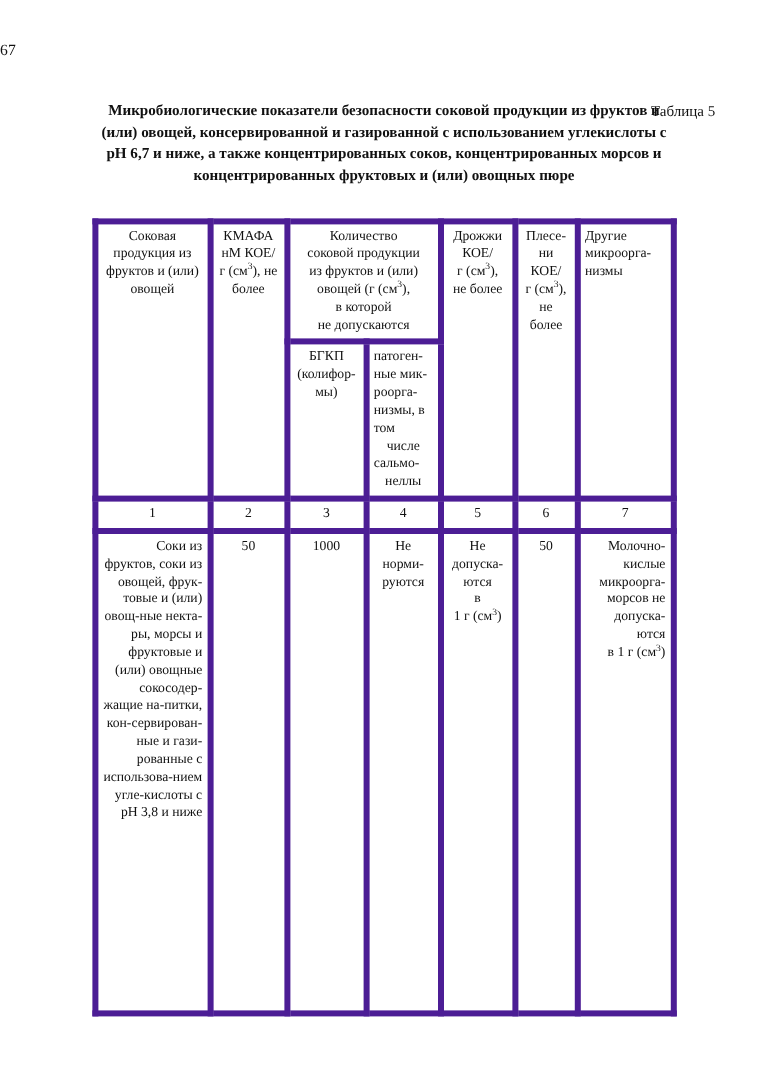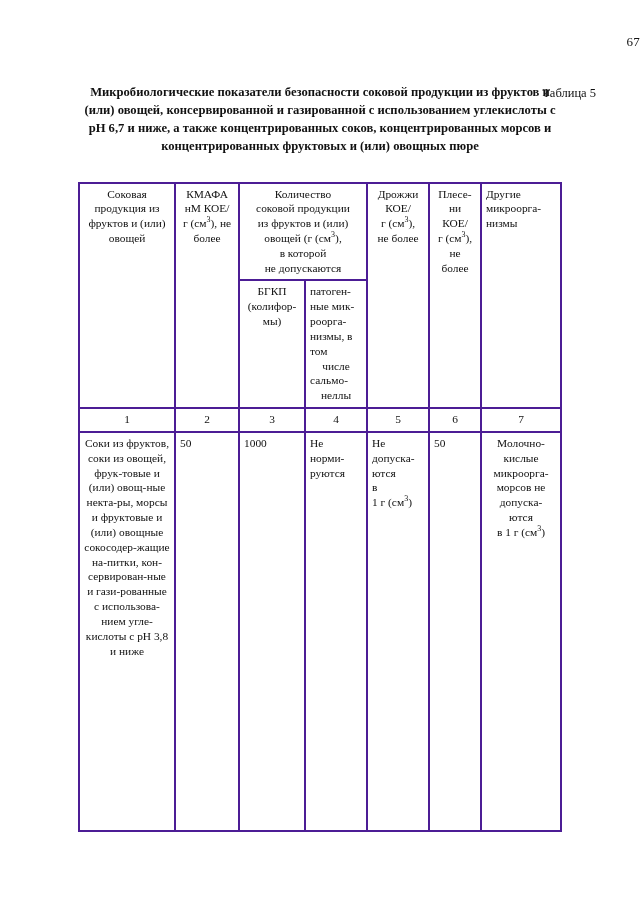--- a/index.html
+++ b/index.html
@@ -16,21 +16,21 @@
     overflow: hidden;
   }
   .page {
     position: relative;
     width: 640px;
     height: 900px;
     box-sizing: border-box;
     padding: 0;
   }
   .page-number {
-    text-align: right;
+    text-align: left;
     font-size: 13px;
     margin-top: 34px;
     letter-spacing: 0.2px;
   }
   .table-caption {
     position: absolute;
     right: 44px;
     top: 52px;
     font-size: 12.5px;
   }
@@ -41,41 +41,42 @@
     font-size: 12.6px;
     line-height: 1.42;
   }
   table.main {
     border-collapse: collapse;
     margin: 26px auto 0 auto;
     width: 460px;
     table-layout: fixed;
   }
   table.main td {
-    border: 2px solid #4c1d95;
+    border: 5px solid #4c1d95;
     vertical-align: top;
     font-size: 11.4px;
     line-height: 1.3;
     padding: 3px 4px 4px 4px;
   }
   td.hdr {
     text-align: center;
   }
   td.hdr-left {
     text-align: left;
   }
   td.numrow {
     text-align: center;
     padding: 1px 2px 2px 2px;
     font-size: 11.4px;
   }
   td.body-cell {
-    text-align: center;
+    text-align: right;
   }
   td.body-center {
+    text-align: center;
     margin-top: 44px;
   }
   .sup {
     font-size: 8px;
     vertical-align: super;
     line-height: 0;
   }
   .hdr-inner {
     display: block;
   }

